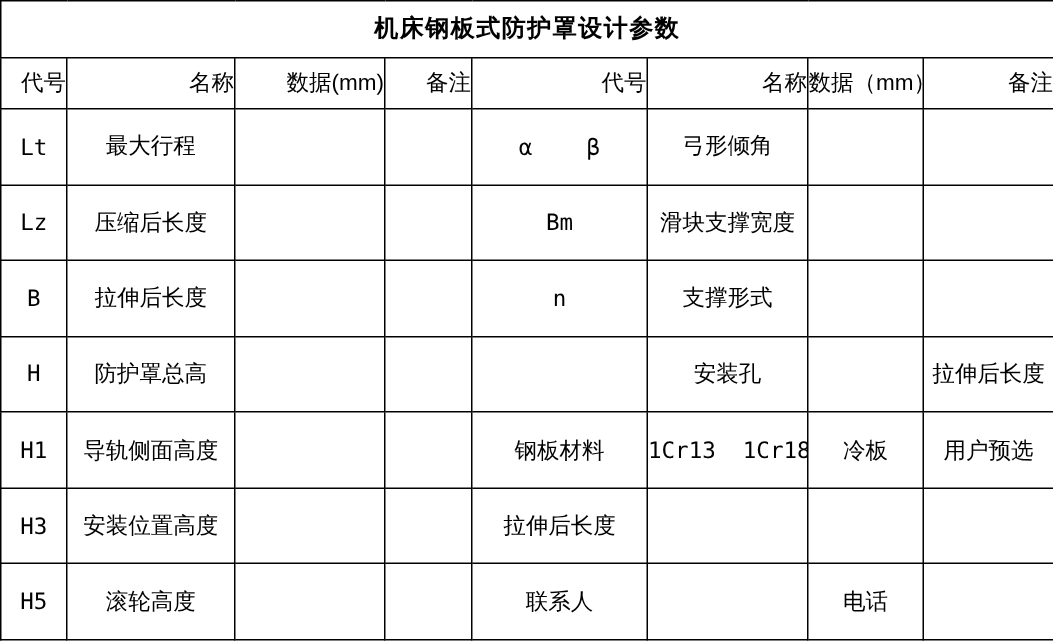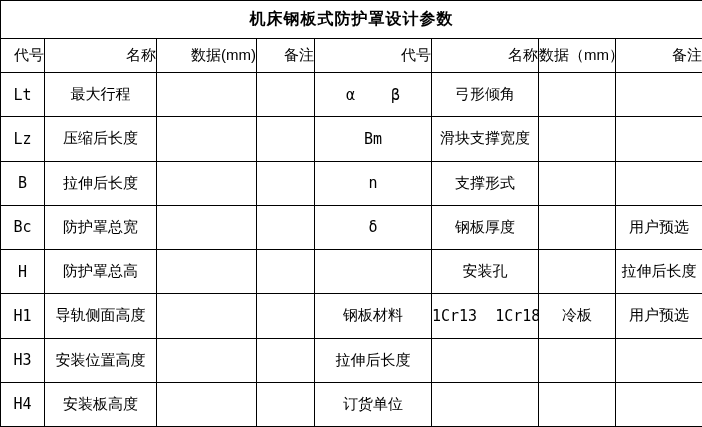--- a/index.html
+++ b/index.html
@@ -106,30 +106,20 @@
       <td class="mono">B</td>
       <td>拉伸后长度</td>
       <td></td>
       <td></td>
       <td class="mono">n</td>
       <td>支撑形式</td>
       <td></td>
       <td></td>
     </tr>
 
-    <tr>
-      <td class="mono">Bc</td>
-      <td>防护罩总宽</td>
-      <td></td>
-      <td></td>
-      <td class="mono">δ</td>
-      <td>钢板厚度</td>
-      <td></td>
-      <td>用户预选</td>
-    </tr>
 
     <tr>
       <td class="mono">H</td>
       <td>防护罩总高</td>
       <td></td>
       <td></td>
       <td class="mono"></td>
       <td>安装孔</td>
       <td></td>
       <td>拉伸后长度</td>
@@ -151,26 +141,26 @@
       <td class="mono">H3</td>
       <td>安装位置高度</td>
       <td></td>
       <td></td>
       <td>拉伸后长度</td>
       <td></td>
       <td></td>
       <td></td>
     </tr>
 
+
     <tr>
-      <td class="mono">H4</td>
-      <td>安装板高度</td>
+      <td class="mono">H5</td>
+      <td>滚轮高度</td>
       <td></td>
       <td></td>
-      <td>订货单位</td>
+      <td>联系人</td>
       <td></td>
-      <td></td>
+      <td>电话</td>
       <td></td>
     </tr>
-
   </tbody>
     </table>
 </div>
 
 </body></html>

